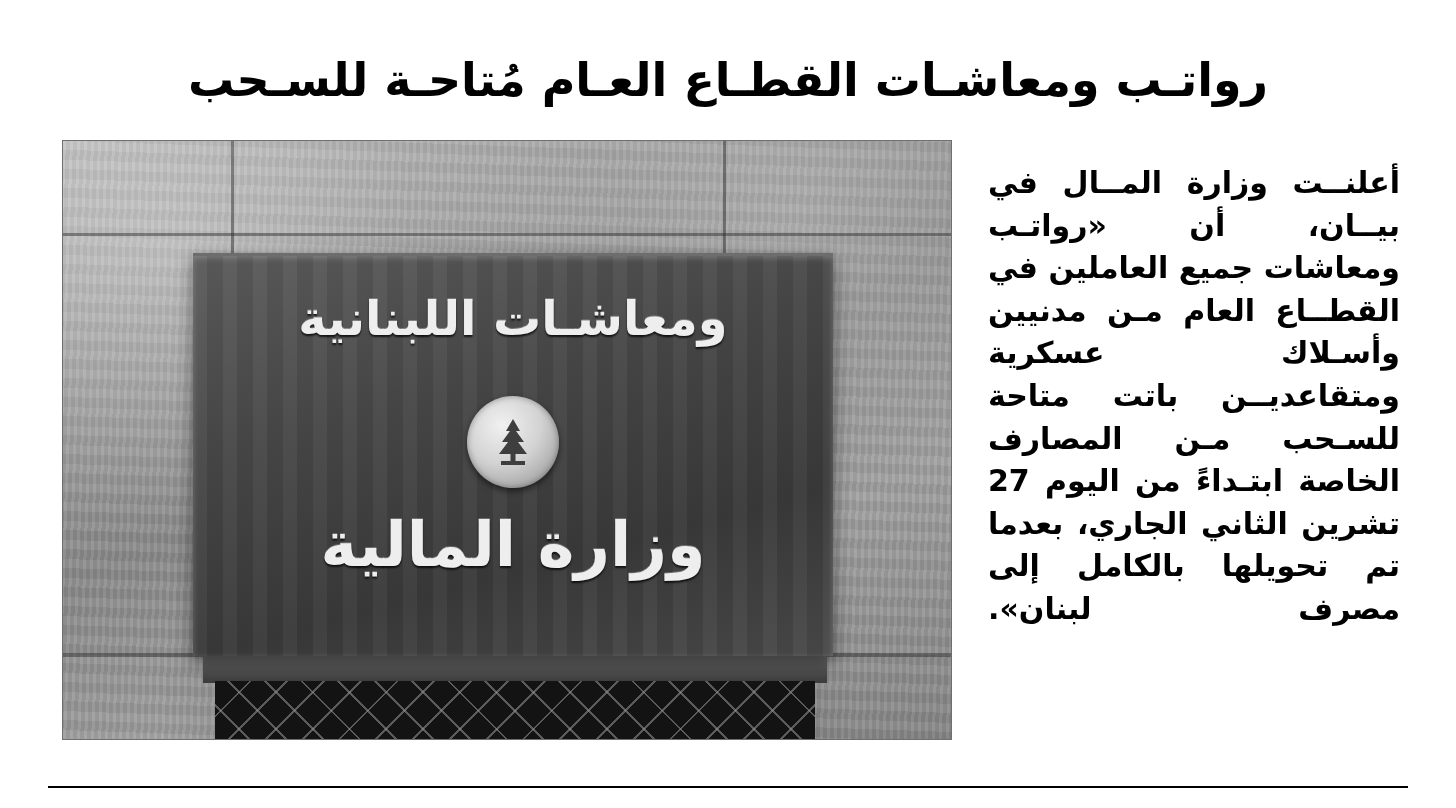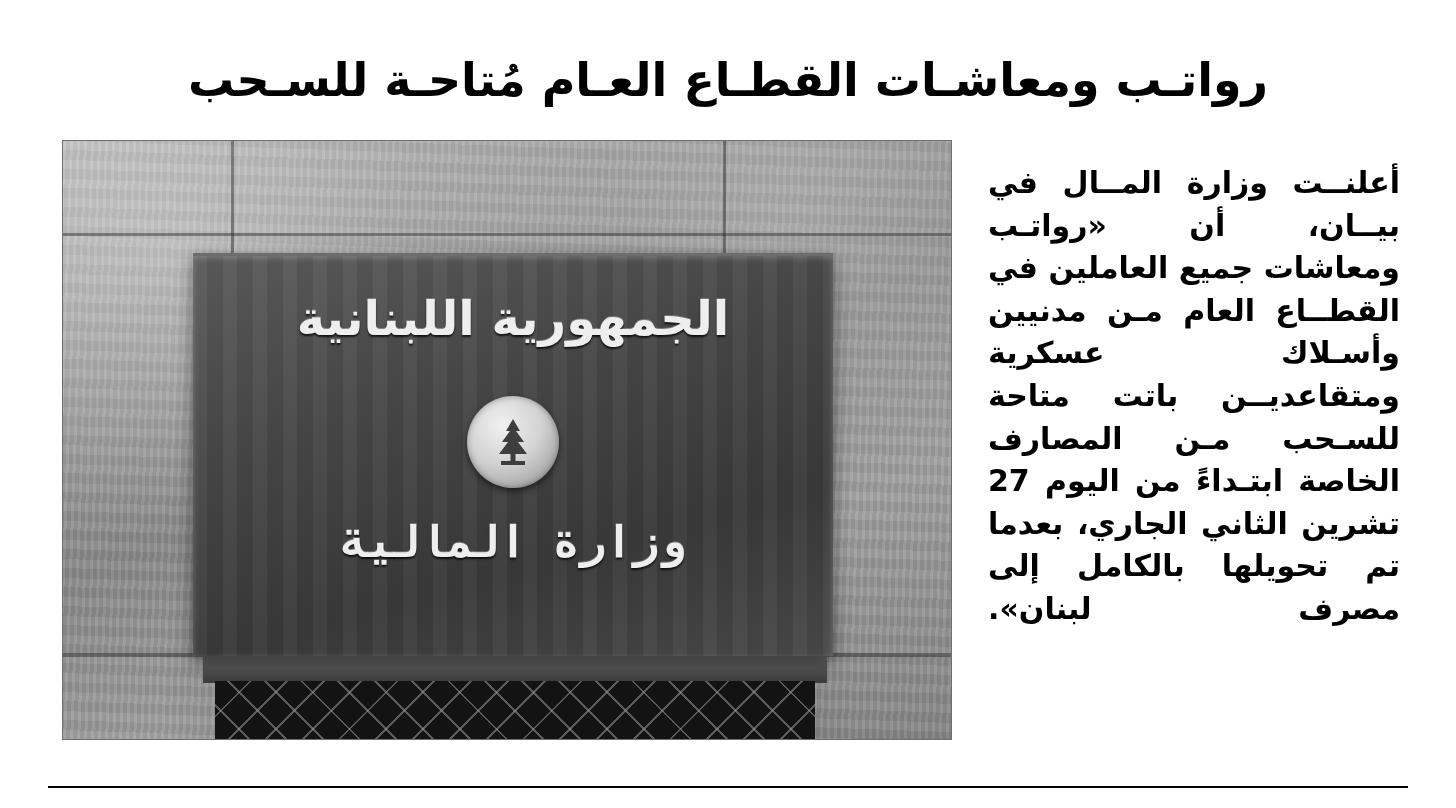--- a/index.html
+++ b/index.html
@@ -134,21 +134,21 @@
   .plaque-line {
     position: absolute;
     width: 100%;
     text-align: center;
     color: #efeeea;
     direction: rtl;
     font-weight: bold;
     text-shadow: 0 2px 2px rgba(0,0,0,0.75), 0 -1px 0 rgba(255,255,255,0.25);
   }
   .plaque-line.top { top: 34px; font-size: 48px; letter-spacing: 1px; }
-  .plaque-line.bottom { top: 260px; font-size: 44px; letter-spacing: 1px; font-family: Liberation Mono, monospace; }
+  .plaque-line.bottom { top: 252px; font-size: 62px; letter-spacing: 1px; }
 
   .cedar {
     position: absolute;
     left: 50%;
     top: 140px;
     transform: translateX(-50%);
     width: 92px;
     height: 92px;
     border-radius: 50%;
     background: radial-gradient(circle at 38% 32%, #f2f1ed 0%, #d3d2cd 46%, #8c8b87 100%);
@@ -211,21 +211,21 @@
       <figure class="photo" style="margin:0">
         <div class="wall"></div>
         <div class="seam v1"></div>
         <div class="seam v2"></div>
         <div class="seam h1"></div>
         <div class="seam h2"></div>
 
         <div class="lintel"></div>
 
         <div class="plaque">
-          <div class="plaque-line top">الجمهورية اللبنانية</div>
+          <div class="plaque-line top">ومعاشـات اللبنانية</div>
 
           <div class="cedar">
             <svg width="62" height="62" viewBox="0 0 62 62" aria-hidden="true">
               <g fill="#3f3e3b">
                 <path d="M31 8 L38 20 L34 20 L42 31 L36 31 L45 43 L17 43 L26 31 L20 31 L28 20 L24 20 Z"></path>
                 <rect x="28.5" y="42" width="5" height="10"></rect>
                 <rect x="19" y="50" width="24" height="4"></rect>
               </g>
             </svg>
           </div>

